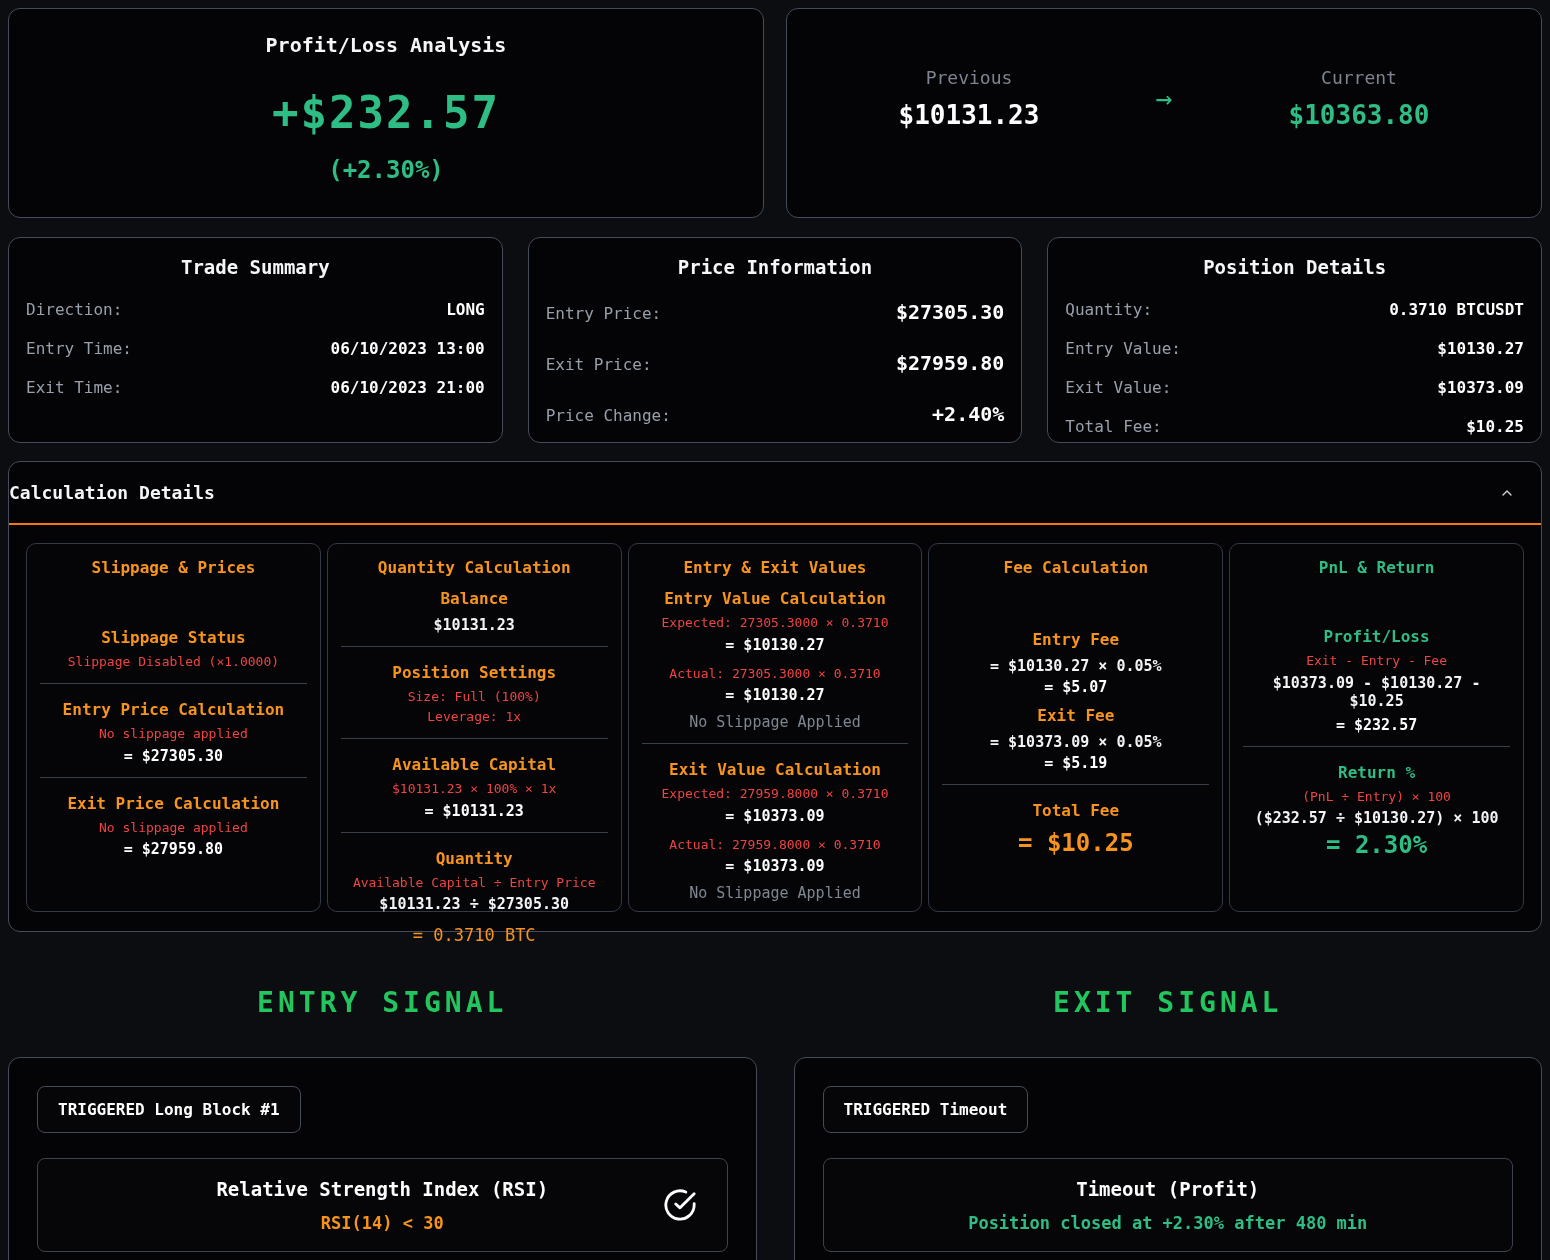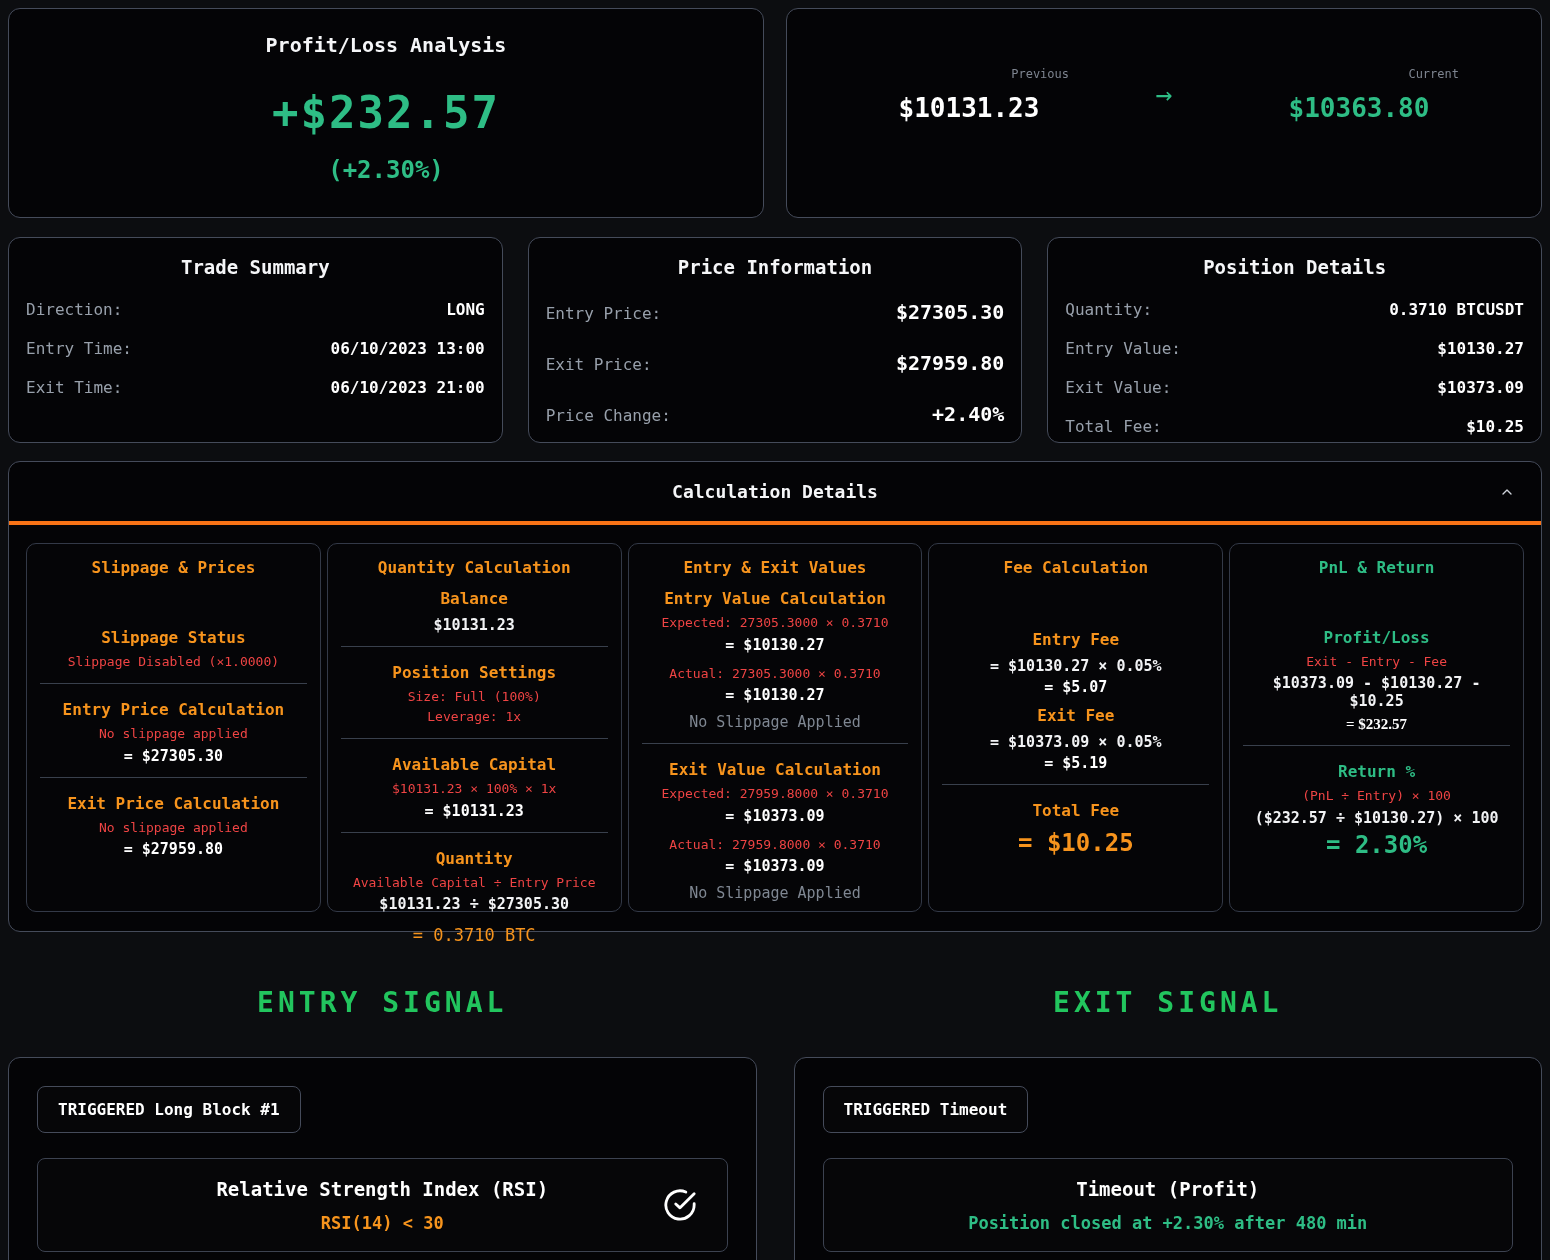--- a/index.html
+++ b/index.html
@@ -21,54 +21,54 @@
   .white { color:#ffffff; }
 
   
   .row1 { display:grid; grid-template-columns:1fr 1fr; gap:22px; margin-bottom:19px; }
   .row1 .card { height:210px; padding:24px; }
   .card-title { text-align:center; font-weight:bold; font-size:20px; color:#f5f6f8; }
   .pnl-amount { text-align:center; font-size:44px; font-weight:bold; margin-top:30px; letter-spacing:2px; }
   .pnl-percent { text-align:center; font-size:24px; font-weight:bold; margin-top:18px; }
   .balance-body { display:flex; align-items:center; justify-content:space-between; padding:34px 58px 0 58px; }
   .balance-block { text-align:center; min-width:200px; }
-  .balance-label { font-size:12px; color:#7e8590; margin-bottom:12px;text-align:right; }
+  .balance-label { font-size:18px; color:#7e8590; margin-bottom:12px; }
   .balance-value { font-size:26px; font-weight:bold; }
   .arrow-icon { font-size:28px; line-height:1; }
 
   
   .row2 { display:grid; grid-template-columns:repeat(3,1fr); gap:25px; margin-bottom:18px; }
   .row2 .card { height:206px; padding:18px 17px; }
   .row2 .card-title { font-size:19px; margin-bottom:22px; }
   .kv-row { display:flex; justify-content:space-between; align-items:baseline; margin-bottom:20px; font-size:16px; }
   .kv-row.tall { margin-bottom:27px; }
   .kv-label { color:#98a0ab; }
   .kv-value { font-weight:bold; color:#ffffff; }
   .kv-value.lg { font-size:20px; }
 
   
   .calc-container { background:#040406; border:1px solid #454b5a; border-radius:12px; margin-bottom:28px; }
-  .calc-header { position:relative; height:63px; display:flex; align-items:center; justify-content:center;
-                 border-bottom:4px solid #f97316; cursor:pointer; }
+  .calc-header { position:relative; height:63px; display:flex; align-items:center; justify-content:flex-start;
+                 border-bottom:2px solid #f97316; cursor:pointer; }
   .calc-header-title { font-size:18px; font-weight:bold; color:#f5f6f8; }
   .calc-chevron { position:absolute; right:26px; top:50%; transform:translateY(-50%); display:flex; }
   .calc-body { display:grid; grid-template-columns:repeat(5,1fr); gap:6px; padding:18px 17px 19px 17px; }
   .sub-card { background:#050507; border:1px solid #333947; border-radius:10px; height:369px;
               padding:14px 13px; display:flex; flex-direction:column; text-align:center; }
   .sub-title { font-size:16px; font-weight:bold; margin-bottom:8px; }
   .sub-body { flex:1; display:flex; flex-direction:column; justify-content:center; }
   .sec-head { font-size:16px; font-weight:bold; margin:4px 0 5px 0; }
   .formula { font-size:13px; color:#ef4444; line-height:1.5; }
   .result { font-size:15px; font-weight:bold; color:#ffffff; margin-top:3px; }
   .note { font-size:15px; color:#7f8792; margin-top:9px; }
   .divider { border-top:1px solid #39404c; margin:12px 0; }
   .calc-line { font-size:15px; font-weight:bold; color:#f2f3f5; margin-top:3px; }
   .final-result { font-size:17px; font-weight:normal; margin-top:12px; }
   .fee-total { font-size:24px; font-weight:bold; margin-top:4px; }
-  .mt6 { margin-top:6px;font-family:Liberation Serif, serif; } .mt10 { margin-top:10px; }
+  .mt6 { margin-top:6px; } .mt10 { margin-top:10px; }
 
   
   .signals { display:grid; grid-template-columns:1fr 1fr; gap:37px; }
   .signal-heading { text-align:center; font-size:28px; font-weight:bold; letter-spacing:4px;
                     color:#22c55e; margin:26px 0 38px 0; }
   .signal-card { height:226px; padding:28px; }
   .signal-badge { display:inline-block; border:1px solid #454b5a; border-radius:8px; background:#060608;
                   padding:13px 20px; font-size:16px; font-weight:bold; color:#ffffff; }
   .condition-card { position:relative; margin-top:25px; border:1px solid #3c4250; border-radius:8px;
                     background:#060608; height:94px; display:flex; flex-direction:column;

